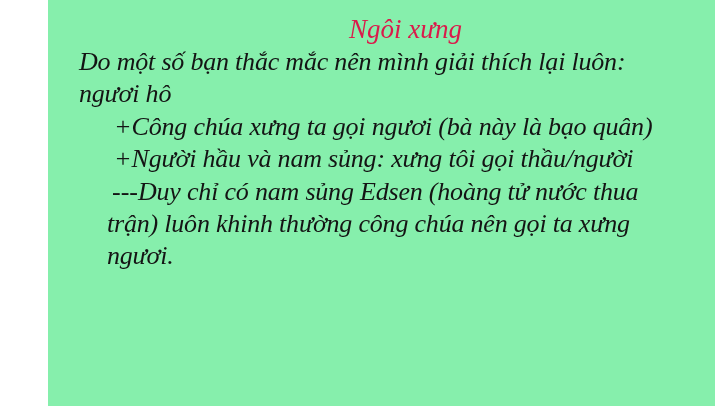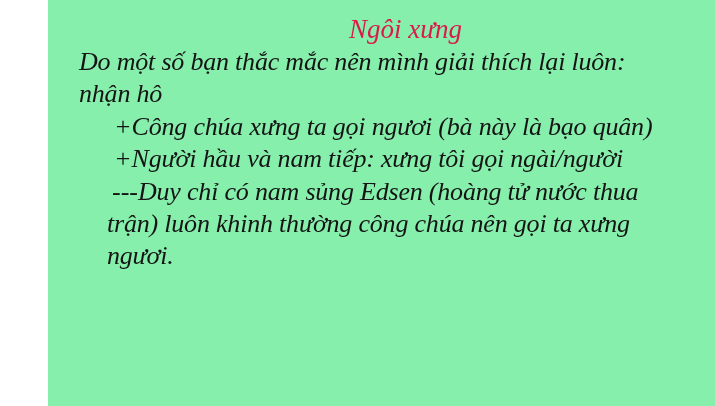--- a/index.html
+++ b/index.html
@@ -54,25 +54,25 @@
 <div class="page">
   <div class="content">
 
     <div class="title">Ngôi xưng</div>
 
     <div class="line ind-0"><span>Do một số bạn thắc mắc nên mình giải thích lại luôn:</span></div>
 
 
 
 
-    <div class="line ind-0"><span>nhận hô</span></div>
+    <div class="line ind-0"><span>ngươi hô</span></div>
 
     <div class="line ind-plus"><span class="bullet-plain">+</span><span>Công chúa xưng ta gọi ngươi (bà này là bạo quân)</span></div>
 
-    <div class="line ind-plus"><span class="bullet-plain">+</span><span>Người hầu và nam tiếp: xưng tôi gọi ngài/người</span></div>
+    <div class="line ind-plus"><span class="bullet-plain">+</span><span>Người hầu và nam sủng: xưng tôi gọi thầu/người</span></div>
 
     <div class="line ind-dash"><span class="bullet-plain">---</span><span>Duy chỉ có nam sủng Edsen (hoàng tử nước thua</span></div>
 
     <div class="line ind-cont"><span>trận) luôn khinh thường công chúa nên gọi ta xưng</span></div>
 
     <div class="line ind-cont"><span>ngươi.</span></div>
 
   </div>
 </div>
 

